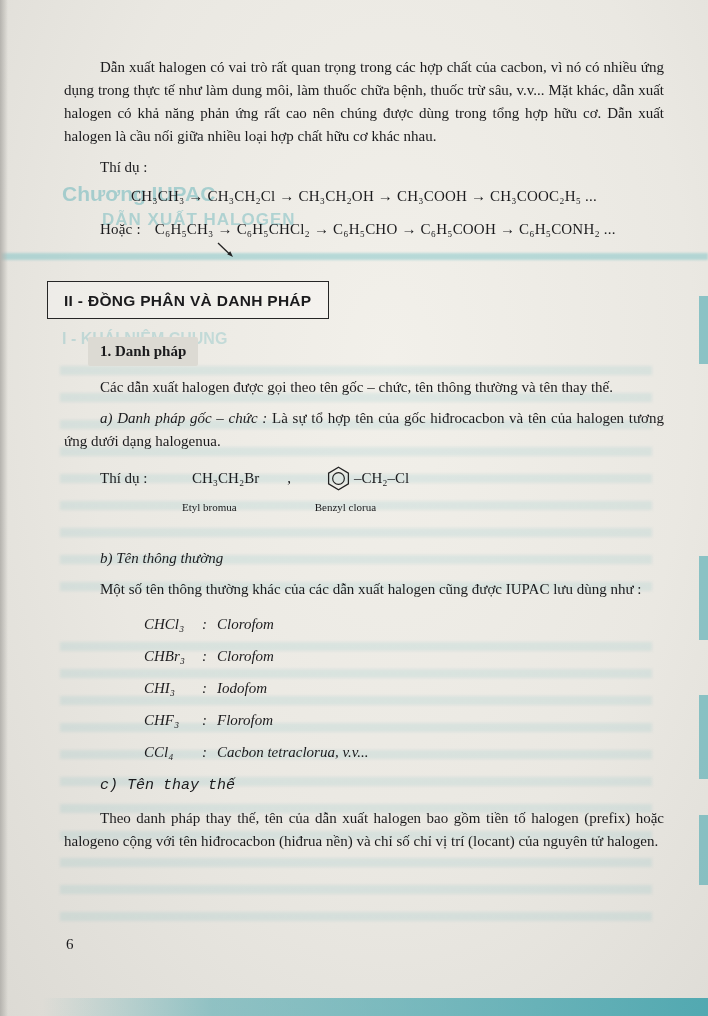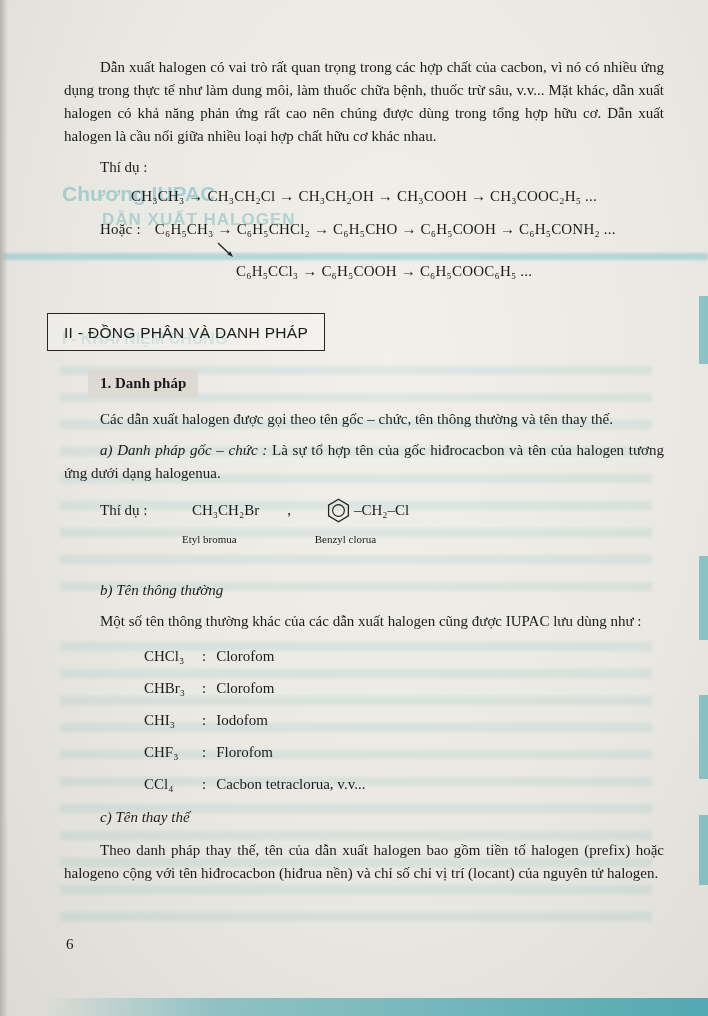--- a/index.html
+++ b/index.html
@@ -58,42 +58,42 @@
   .ex-label { margin-left:36px; display:inline-block; }
   .eq-block { position:relative; margin:6px 0 0 0; }
   .eq-line { white-space:nowrap; letter-spacing:.2px; }
   .eq-center { text-align:center; }
   .eq-2 { margin:10px 0 0 36px; }
   .eq-2 .prefix { margin-right:14px; }
   .eq-3 { margin:19px 0 0 172px; }
   .branch-arrow { position:absolute; left:150px; top:56px; }
   .section-box {
     display:inline-block; border:1.6px solid #262626;
-    padding:7px 16px 6px 16px; margin:30px 0 0 -17px;
-    font-family:"Liberation Sans", sans-serif; font-weight:normal;
+    padding:7px 16px 6px 16px; margin:40px 0 0 -17px;
+    font-family:"Liberation Sans", sans-serif; font-weight:bold;
     font-size:15.5px; letter-spacing:.3px; background:rgba(255,255,255,.25);
   }
   .sub-title {
     display:inline-block; margin:18px 0 10px 24px; padding:3px 12px;
     font-weight:bold; font-size:15px; background:#dcdad3; border-radius:2px;
   }
   .ex-row { display:flex; align-items:center; margin:12px 0 2px 36px; }
   .ex-row .ex-lab { width:92px; }
   .ex-row .comma { margin:0 34px 0 28px; }
   .benzyl { display:inline-flex; align-items:center; }
   .benzene { margin-right:2px; }
   .cap-row { display:flex; margin:4px 0 28px 36px; font-size:11px; }
   .cap-row .cap-1 { margin-left:82px; }
   .cap-row .cap-2 { margin-left:78px; }
   .b-label { margin:16px 0 8px 36px;font-family:Liberation Serif, serif; }
   .cmp-list { margin:12px 0 4px 80px; }
-  .cmp-row { display:flex; margin-bottom:9px; white-space:nowrap; }
+  .cmp-row { display:flex; margin-bottom:9px; white-space:nowrap;font-style:italic; }
   .cmp-f { width:58px; }
   .cmp-sep { margin:0 10px 0 0; }
-  .c-label { margin:10px 0 10px 36px; }
+  .c-label { margin:10px 0 10px 36px;font-family:Liberation Mono, monospace; }
   .page-number { position:absolute; left:66px; top:936px; z-index:4; font-size:15px; }
 </style>
 </head>
 <body>
 
 <div class="page">
 
   <div class="left-edge"></div>
 
   <div class="bleed-text" id="bleed-chapter">Chương IUPAC</div>
@@ -116,21 +116,20 @@
 
     <div class="eq-block">
       <div class="eq-line eq-center">CH₃CH₃ → CH₃CH₂Cl → CH₃CH₂OH → CH₃COOH → CH₃COOC₂H₅ ...</div>
       <div class="eq-line eq-2">
         <span class="prefix">Hoặc :</span><span>C₆H₅CH₃ → C₆H₅CHCl₂ → C₆H₅CHO → C₆H₅COOH → C₆H₅CONH₂ ...</span>
       </div>
       <svg class="branch-arrow" width="26" height="22" viewBox="0 0 26 22">
         <line x1="4" y1="2" x2="15.5" y2="13" stroke="#222" stroke-width="1.3"></line>
         <polygon points="19,16 13.2,13.3 16.3,10.2" fill="#222"></polygon>
       </svg>
-      <div class="eq-line eq-3">C₆H₅CCl₃ → C₆H₅COOH → C₆H₅COOC₆H₅ ...</div>
     </div>
 
     <div class="section-box">II - ĐỒNG PHÂN VÀ DANH PHÁP</div>
 
     <div>
       <span class="sub-title">1. Danh pháp</span>
     </div>
 
     <p class="para">Các dẫn xuất halogen được gọi theo tên gốc – chức, tên thông thường và tên thay thế.</p>
 

